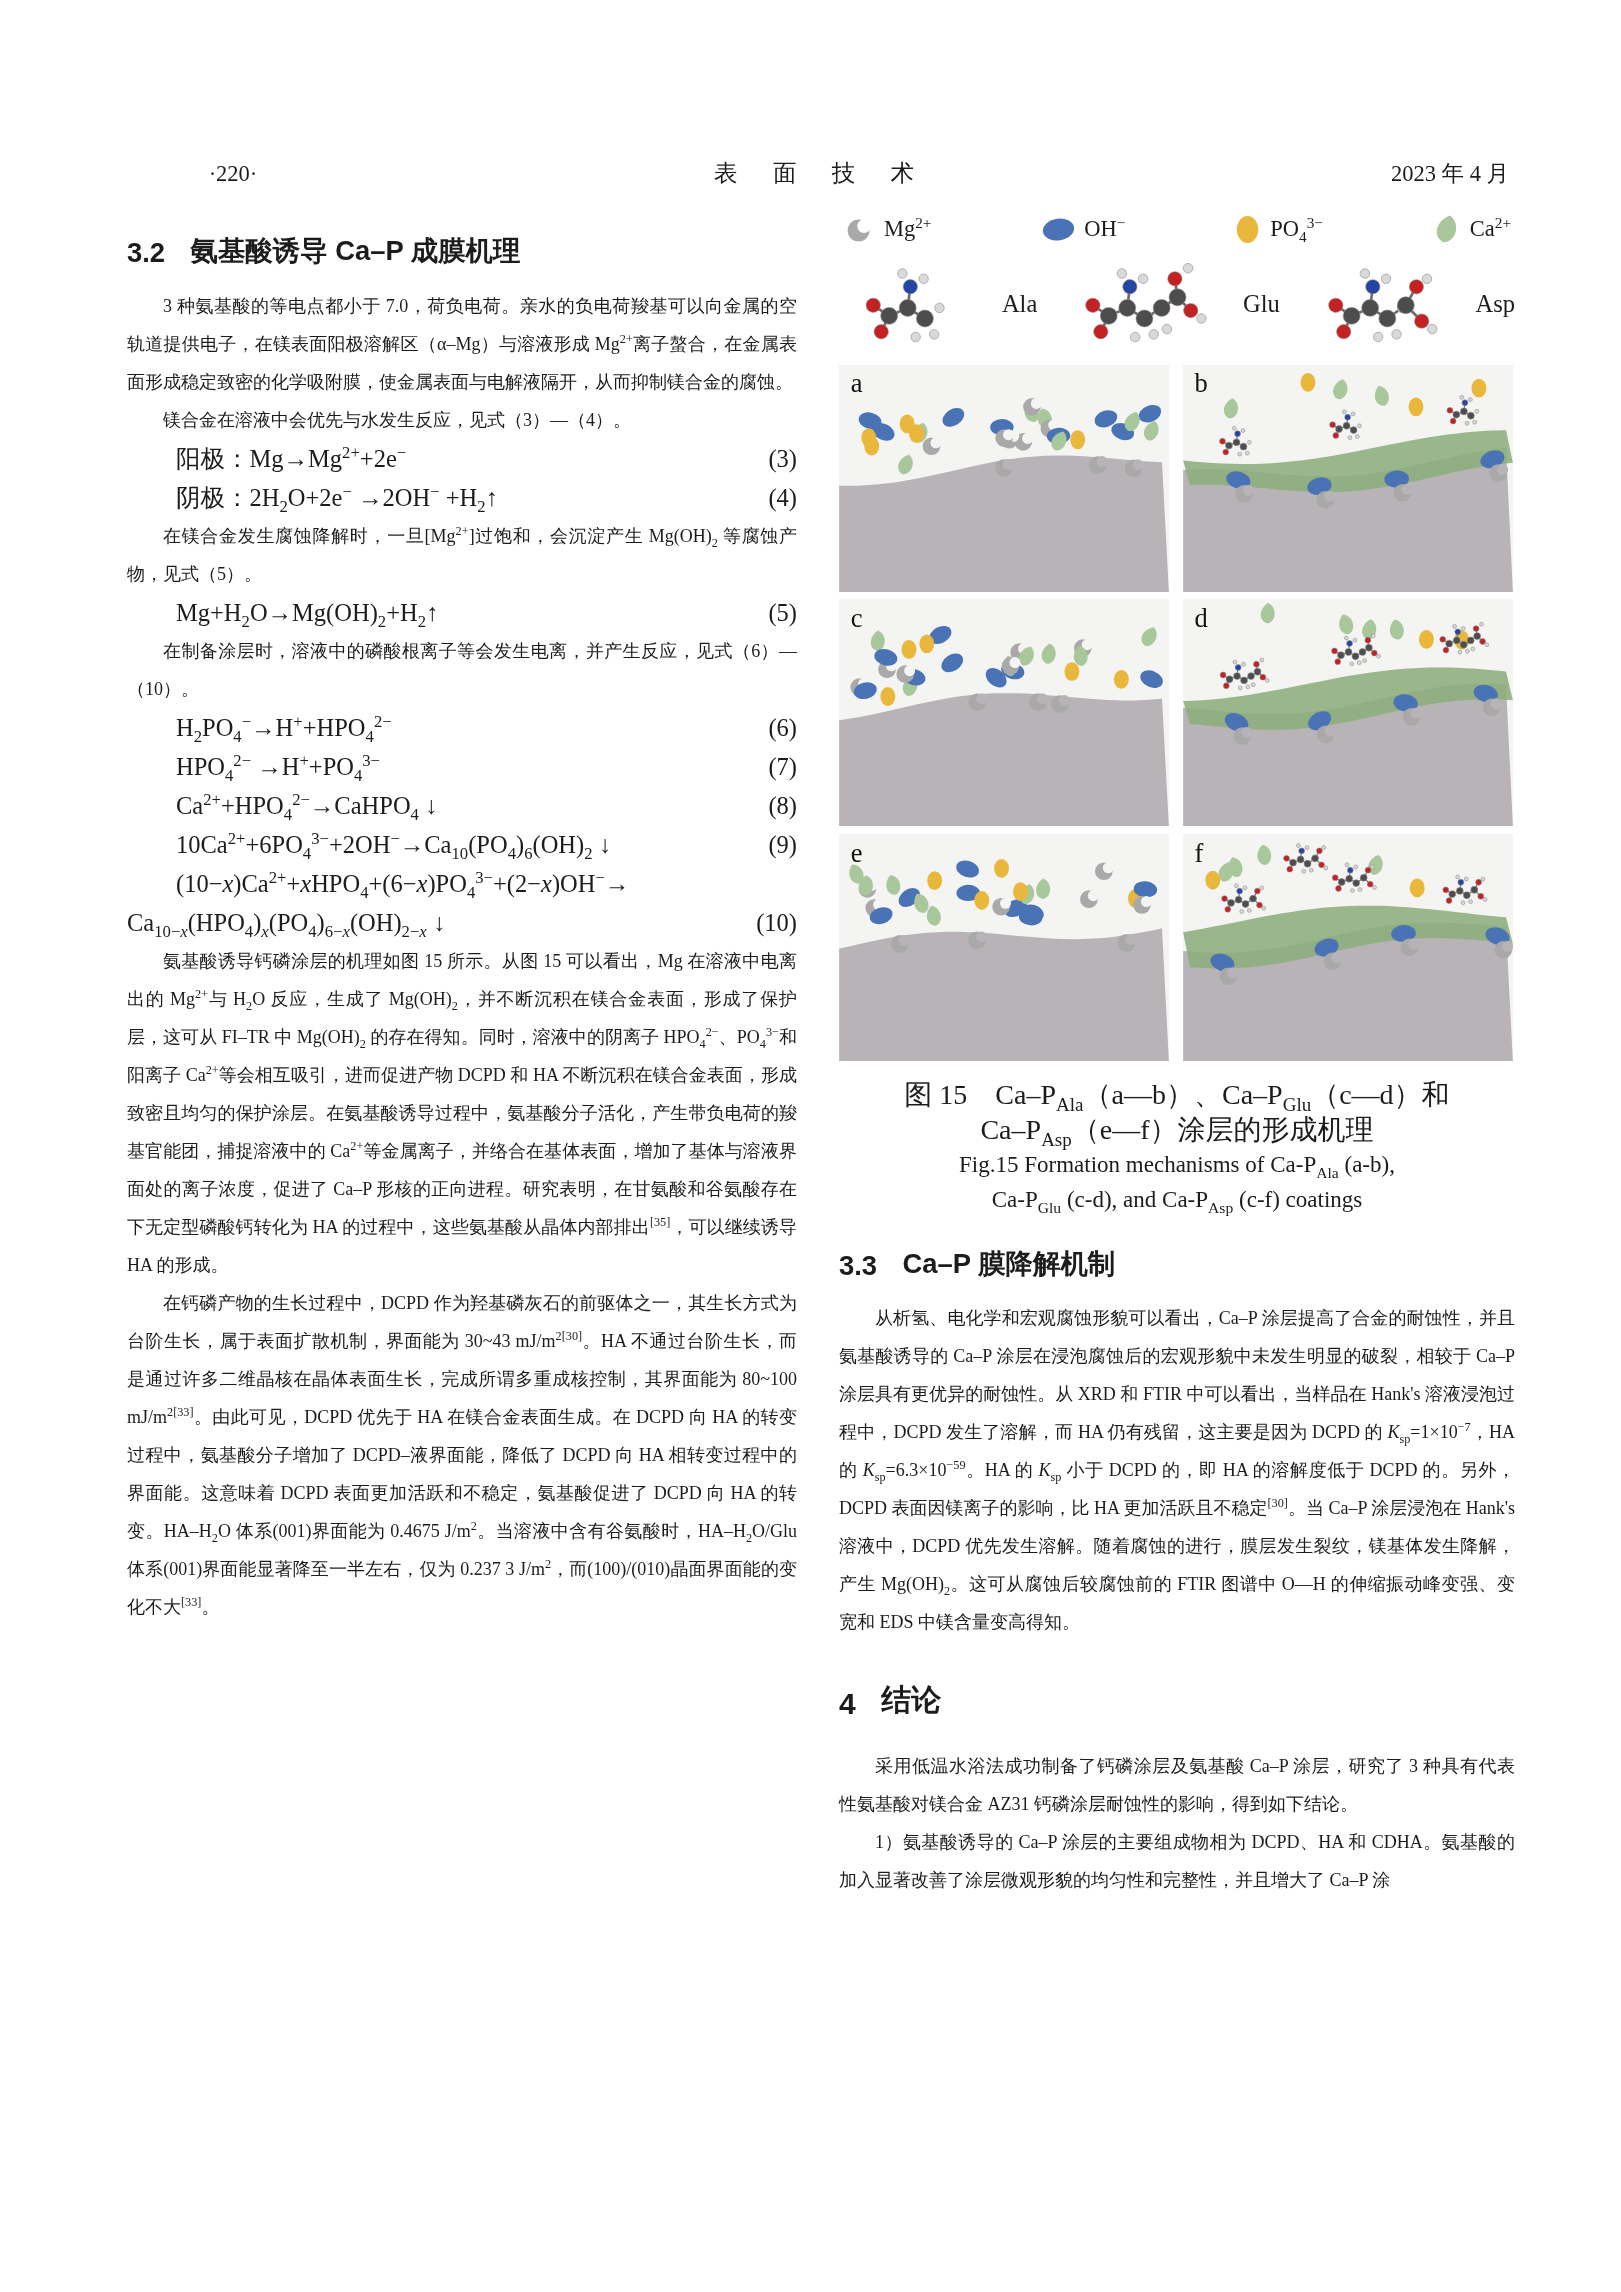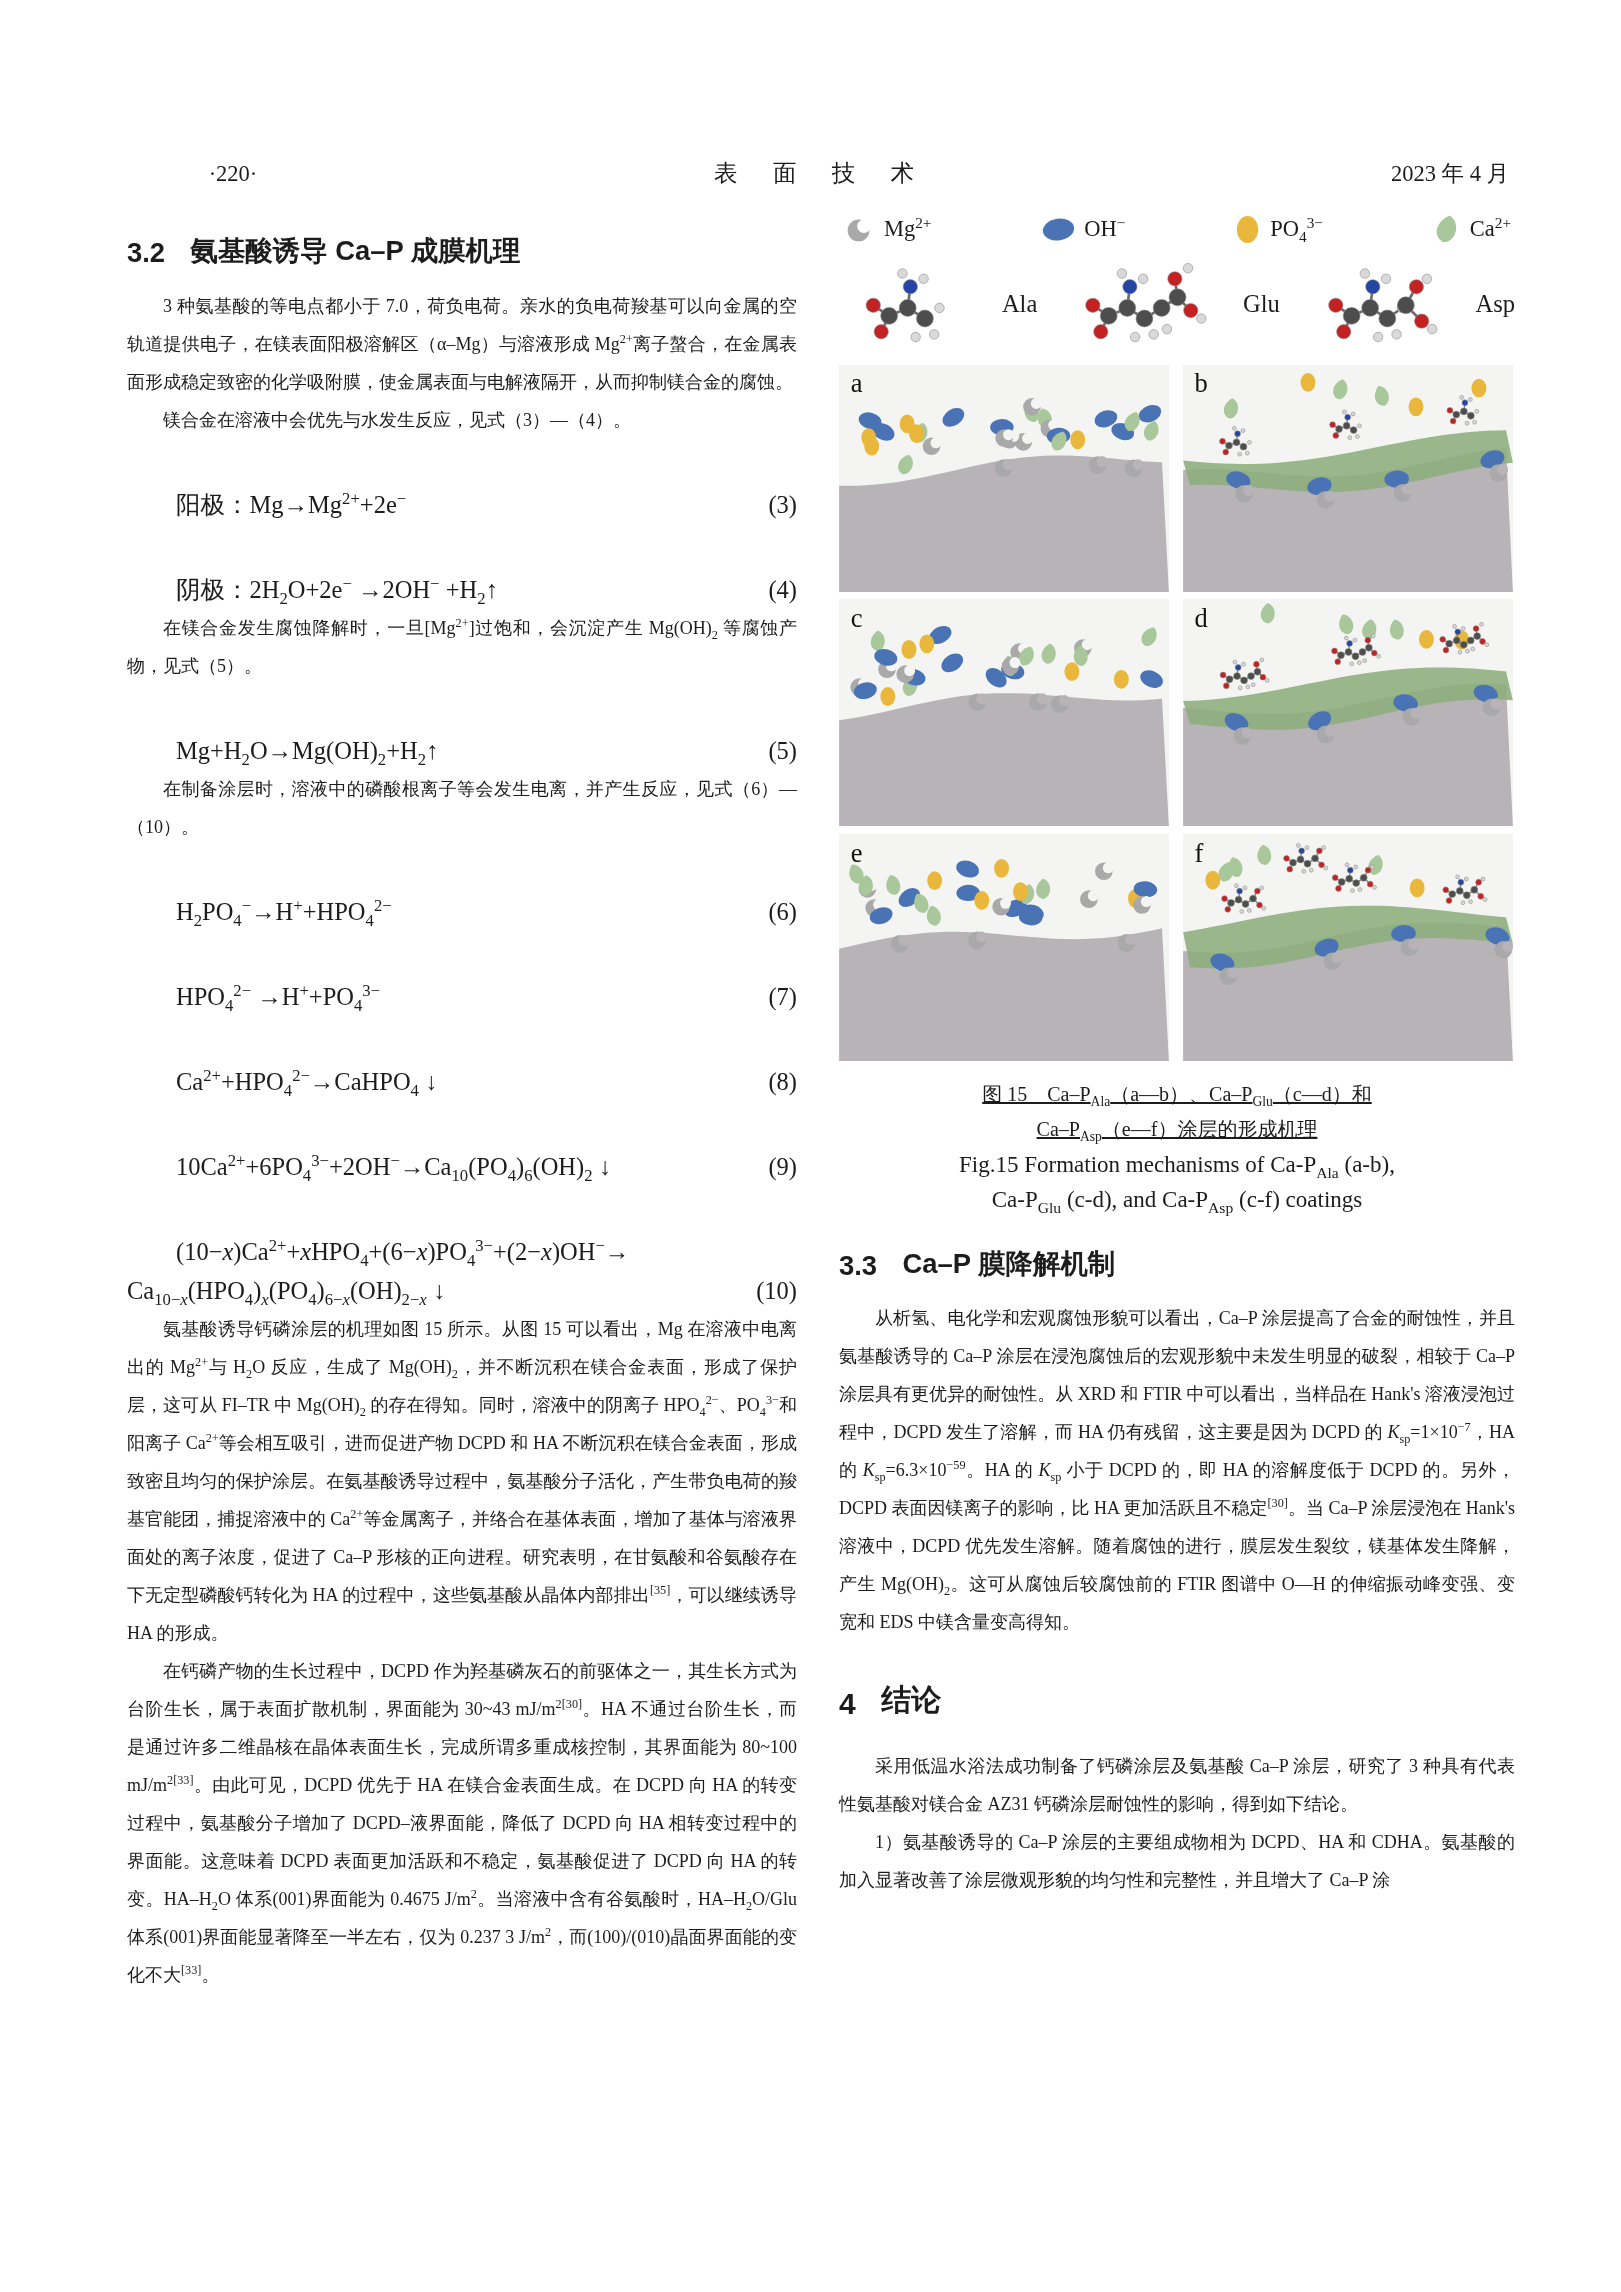--- a/index.html
+++ b/index.html
@@ -12,34 +12,34 @@
   .header .hr{width:216px;text-align:right;}
   
   .col-left{position:absolute;left:127px;top:233px;width:670px;}
   .col-right{position:absolute;left:839px;top:206px;width:676px;}
   .sec-head{font-family:"Liberation Sans","DejaVu Sans",sans-serif;font-weight:bold;font-size:27.4px;
             margin:0 0 17.6px 0;display:flex;gap:25.5px;align-items:flex-end;}
   .sec-head.big{font-size:30px;margin-top:39px;margin-bottom:25.5px;}
   p.body{font-size:18px;line-height:38px;text-align:justify;margin:0;text-indent:2em;}
   sup,sub{line-height:0;font-size:68%;}
   .eq{display:flex;align-items:flex-end;font-size:24.5px;line-height:39px;}
-  .eq .eq-body{flex:1;padding-left:2em;margin-top:46px;}
+  .eq .eq-body{flex:1;padding-left:2em;}
   .eq .eq-num{width:69px;text-align:right;}
   .outdent{display:inline-block;margin-left:-2em;font-family:Liberation Serif, serif;}
   
   .figure{width:676px;}
   .legend-row{display:flex;justify-content:space-between;align-items:center;padding:5.9px 3.9px 2px 3.9px;}
   .legend-item{display:flex;align-items:center;gap:6px;font-size:22.5px;}
   .mol-row{display:flex;justify-content:space-between;align-items:center;margin-top:3.9px;}
   .mol-item{display:flex;align-items:center;gap:5.9px;font-size:24.5px;}
   .panel-grid{display:grid;grid-template-columns:330px 330px;gap:7.8px 13.7px;margin-top:9.8px;}
   .panel{position:relative;width:330px;height:227px;background:#f4f4f2;}
   .panel-letter{position:absolute;top:3.9px;left:11.8px;font-size:26.5px;color:#111;}
   .caption{margin-top:15.7px;text-align:center;}
-  .caption .zh{font-size:20px;line-height:35px;text-decoration:underline;}
+  .caption .zh{font-size:28px;line-height:35px;}
   .caption .en{font-size:23px;line-height:35px;}
   svg{display:block;}
 </style>
 </head>
 <body>
 
 <div class="page">
 
   <div class="header">
     <span class="hl">·220·</span>

